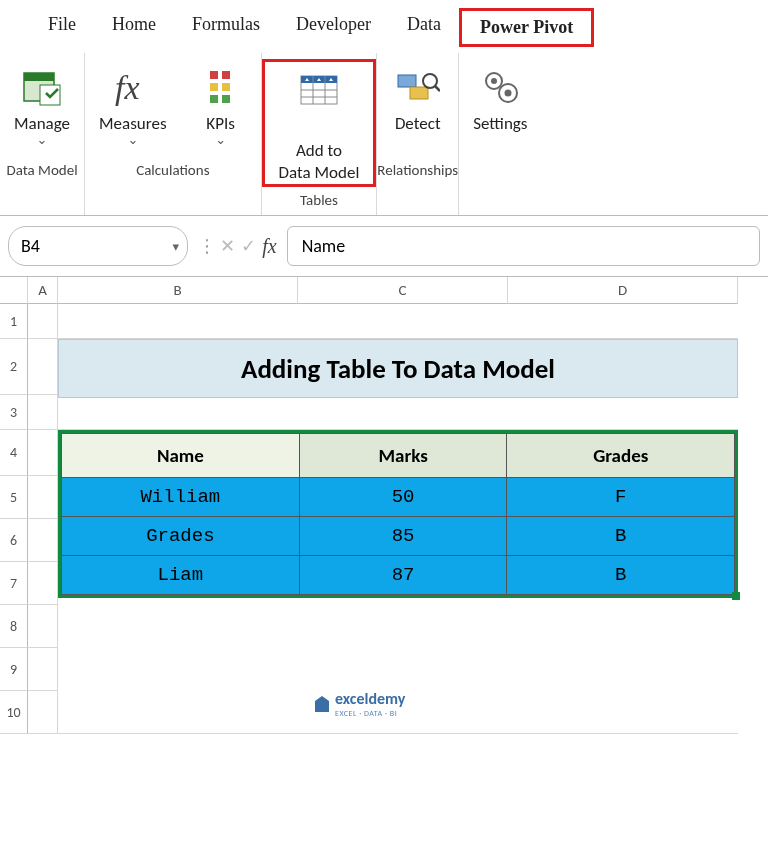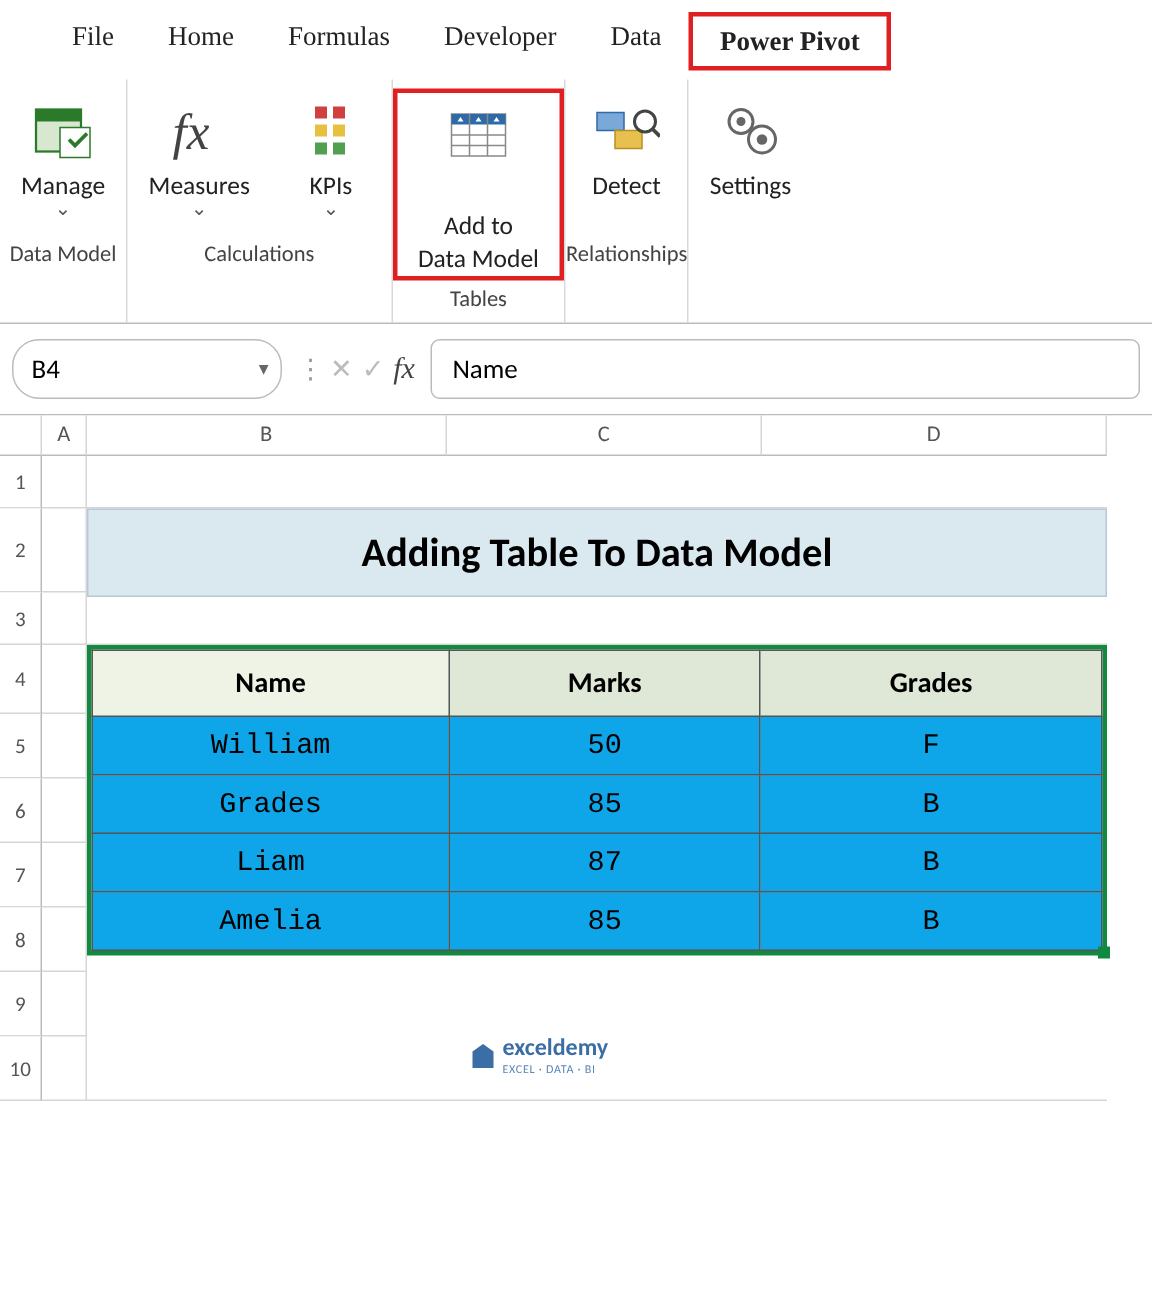--- a/index.html
+++ b/index.html
@@ -259,25 +259,20 @@
             <tr>
                   <td>Grades</td>
                   <td>85</td>
                   <td>B</td>
                 </tr>
             <tr>
                   <td>Liam</td>
                   <td>87</td>
                   <td>B</td>
                 </tr>
-            <tr>
-                  <td>Amelia</td>
-                  <td>85</td>
-                  <td>B</td>
-                </tr>
           </tbody>
             </table>
           <div class="fillhandle"></div>
         </div>
         <div class="watermark">
           <svg width="18" height="18">
               <path d="M9 1 L16 6 L16 17 L2 17 L2 6 Z" fill="#3b6ea5"></path>
             </svg>
           <div>
             <span>exceldemy</span>

